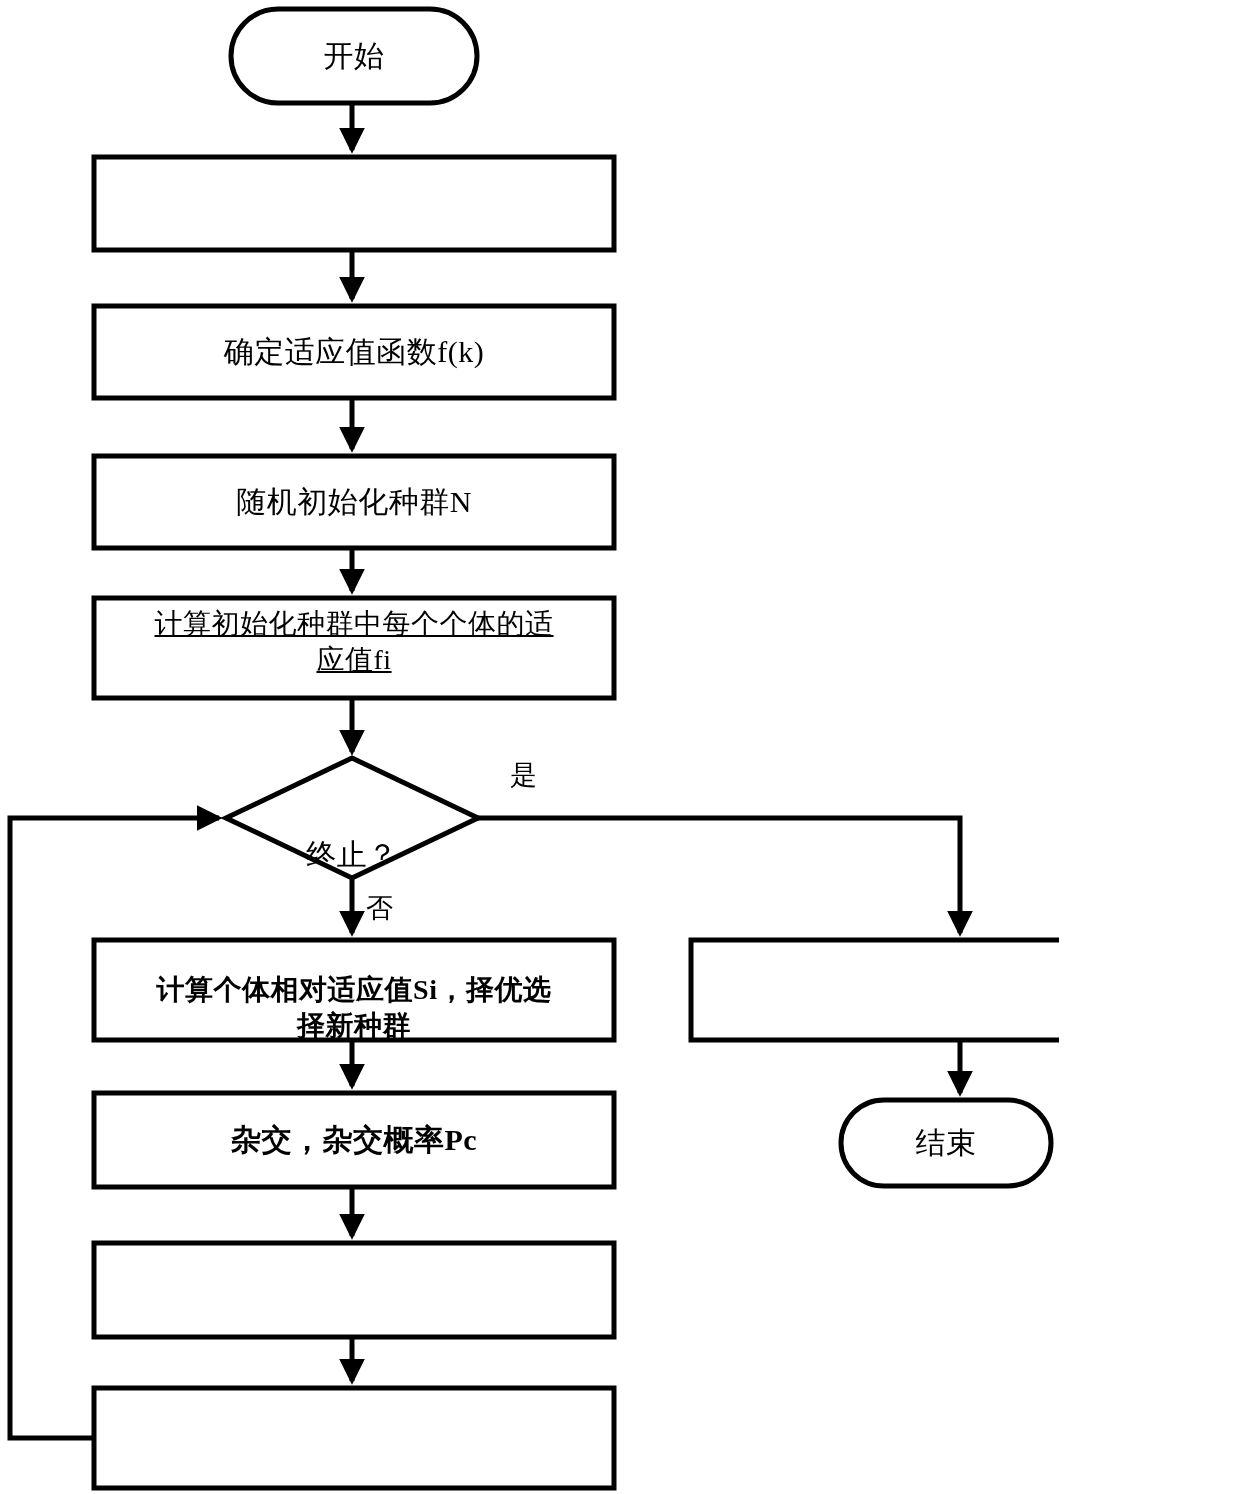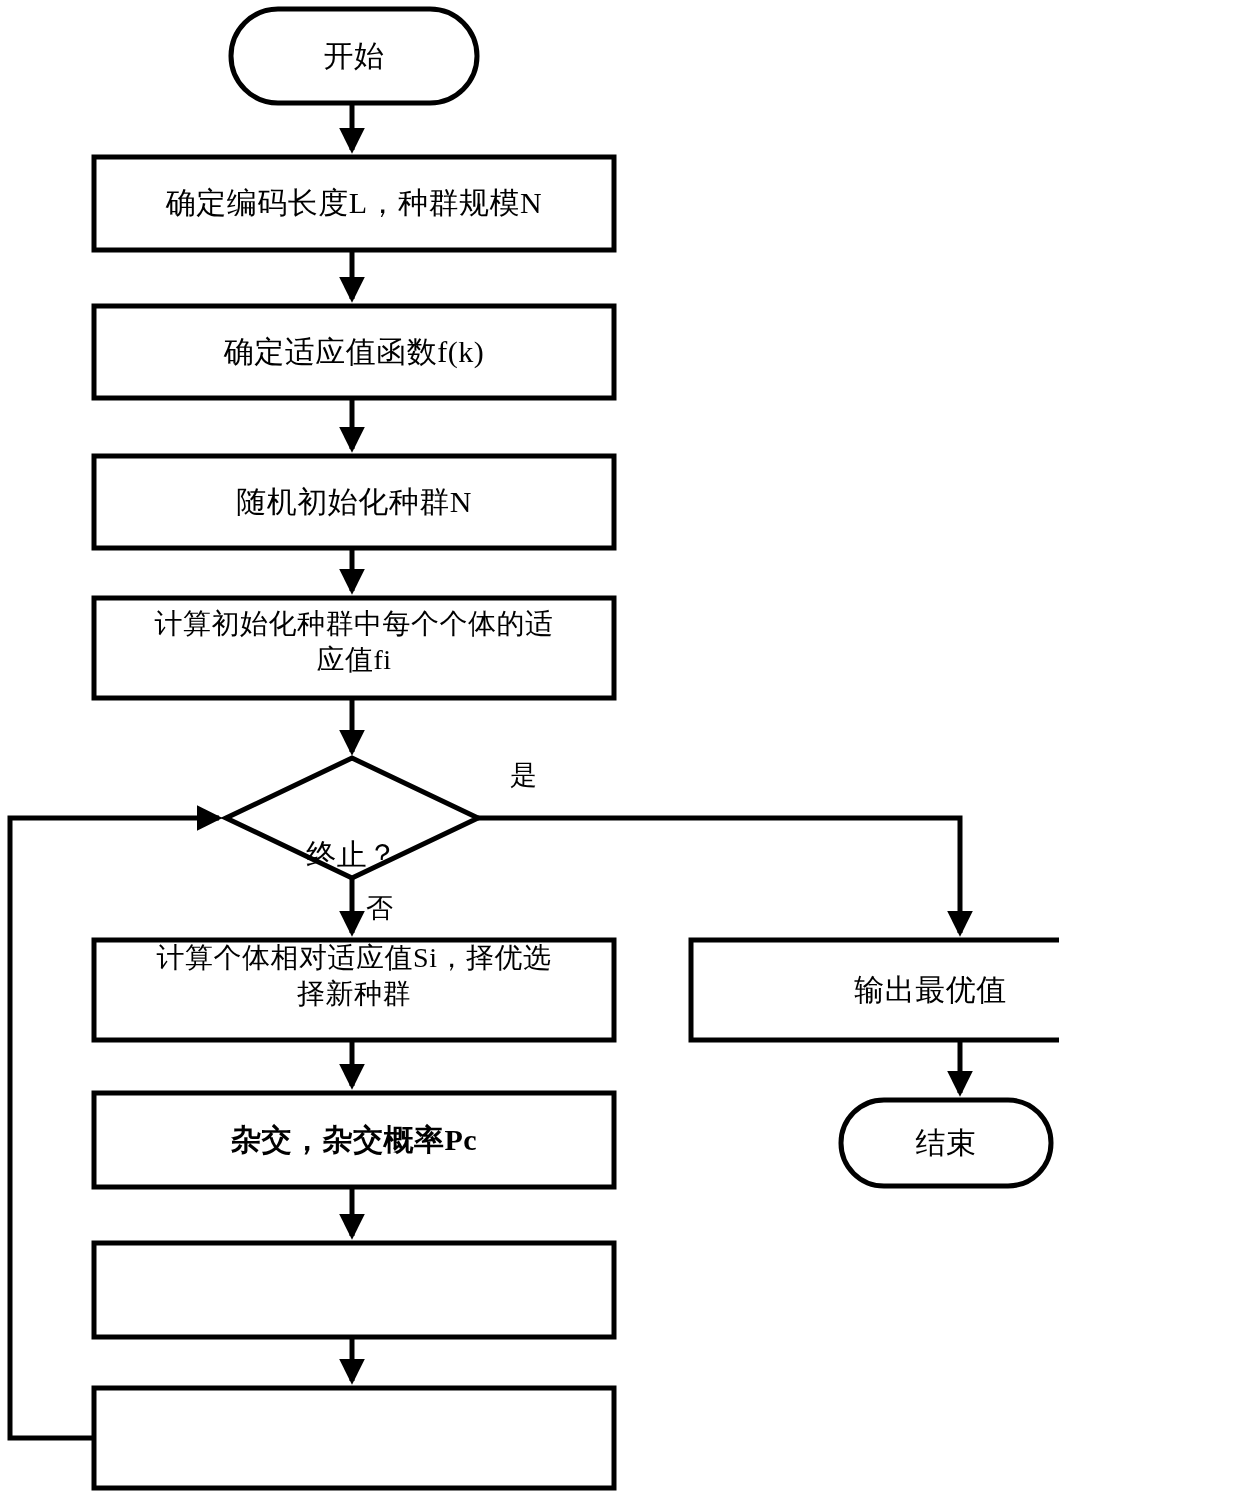--- a/index.html
+++ b/index.html
@@ -124,39 +124,37 @@
 
     <path class="conn" d="M 94 1438 L 10 1438 L 10 818 L 219 818" marker-end="url(#arrow)"></path>
 
     <path class="conn" d="M 478 818 L 960 818 L 960 933" marker-end="url(#arrow)"></path>
 
     <path class="conn" d="M 960 1040 L 960 1093" marker-end="url(#arrow)"></path>
   </svg>
 
   <div class="node-label" style="left:231px; top:9px; width:246px; height:94px;">开始</div>
 
-  <div class="node-label" style="left:94px; top:157px; width:520px; height:93px;">确定编码长度L，种群规模N</div>
 
   <div class="node-label" style="left:94px; top:306px; width:520px; height:92px;">确定适应值函数f(k)</div>
 
   <div class="node-label" style="left:94px; top:456px; width:520px; height:92px;">随机初始化种群N</div>
 
-  <div class="node-label small" style="left:94px; top:598px; width:520px; height:100px; align-items:flex-start; padding-top:8px; box-sizing:border-box;">计算初始化种群中每个个体的适
+  <div class="node-label small" style="left:94px; top:598px; width:520px; height:100px; align-items:flex-start; padding-top:8px; box-sizing:border-box;text-decoration:underline;">计算初始化种群中每个个体的适
 应值fi</div>
 
   <div class="node-label" style="left:252px; top:825px; width:200px; height:60px;">终止？</div>
 
-  <div class="node-label small" style="left:94px; top:932px; width:520px; height:100px; align-items:flex-start; padding-top:8px; box-sizing:border-box;">计算个体相对适应值Si，择优选
+  <div class="node-label small" style="left:94px; top:964px; width:520px; height:100px; align-items:flex-start; padding-top:8px; box-sizing:border-box;font-weight:bold;">计算个体相对适应值Si，择优选
 择新种群</div>
 
   <div class="node-label" style="left:94px; top:1093px; width:520px; height:94px;font-weight:bold;">杂交，杂交概率Pc</div>
 
 
 
-  <div class="node-label" style="left:691px; top:940px; width:479px; height:100px;">输出最优值</div>
 
   <div class="node-label" style="left:841px; top:1100px; width:210px; height:86px;">结束</div>
 
   <div class="edge-label" style="left:510px; top:762px;">是</div>
 
   <div class="edge-label" style="left:366px; top:895px;">否</div>
 
   <div class="corner-mark" style="left:1221px; top:1477px;"></div>
 
 </div>

